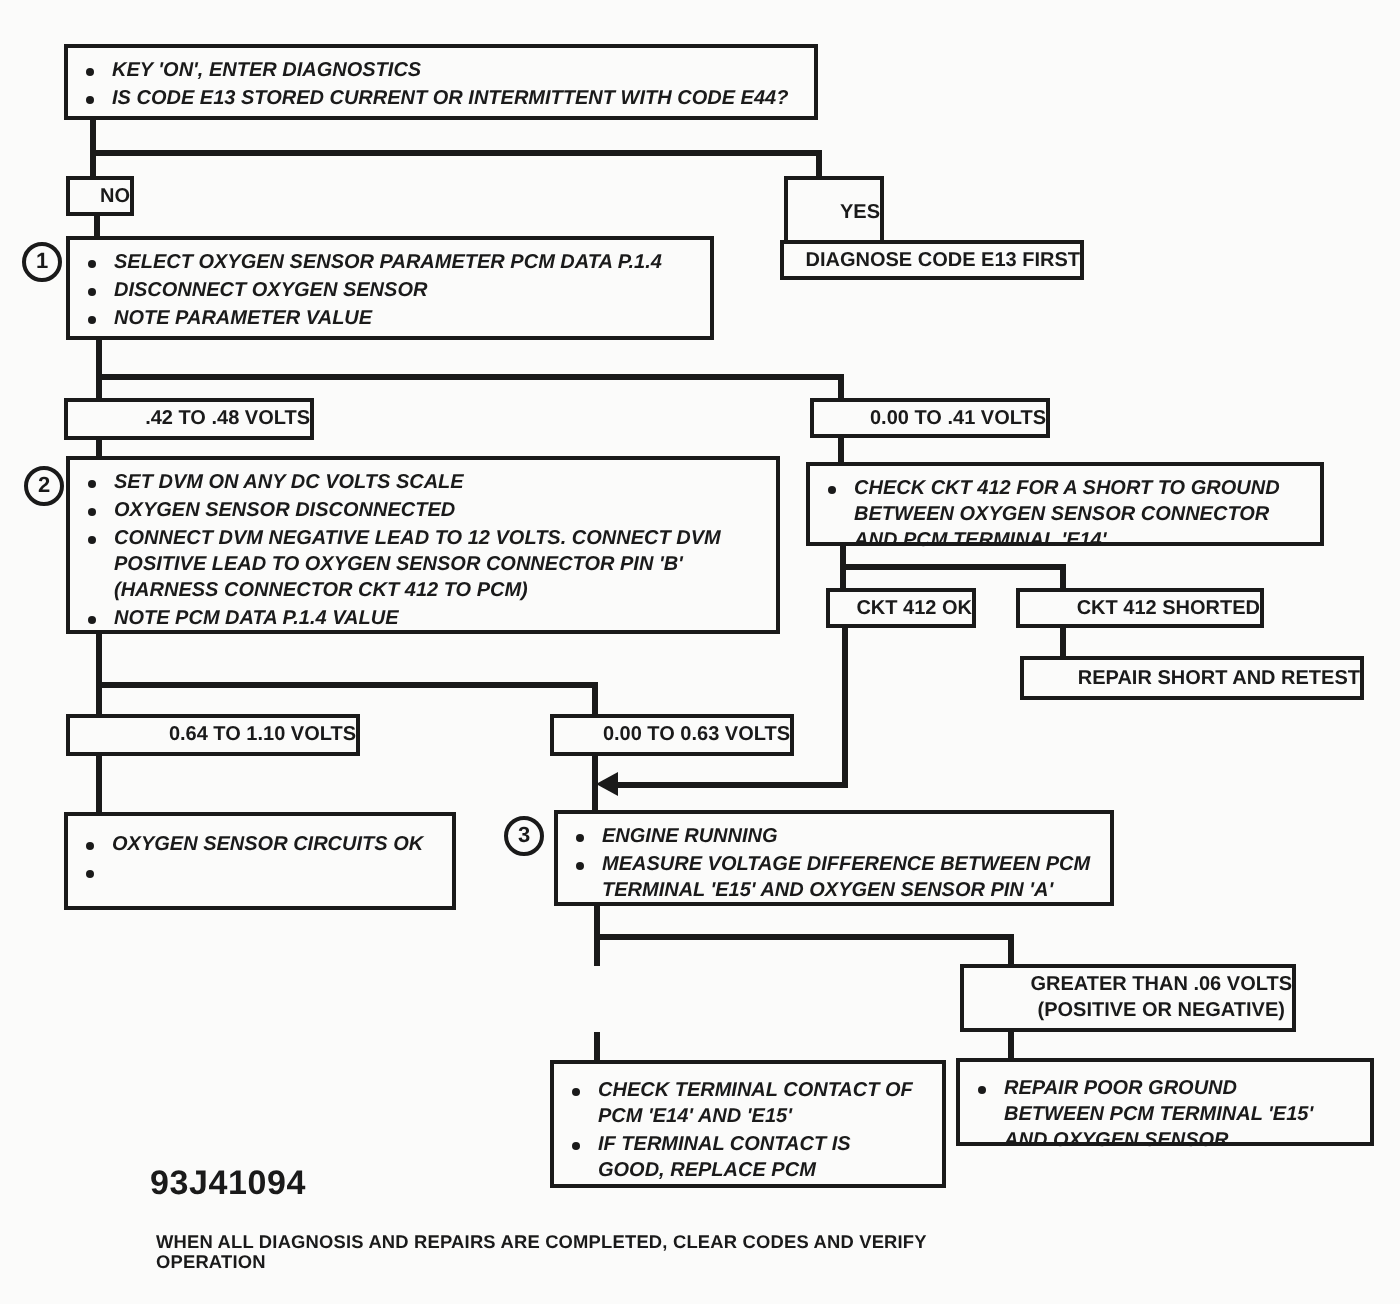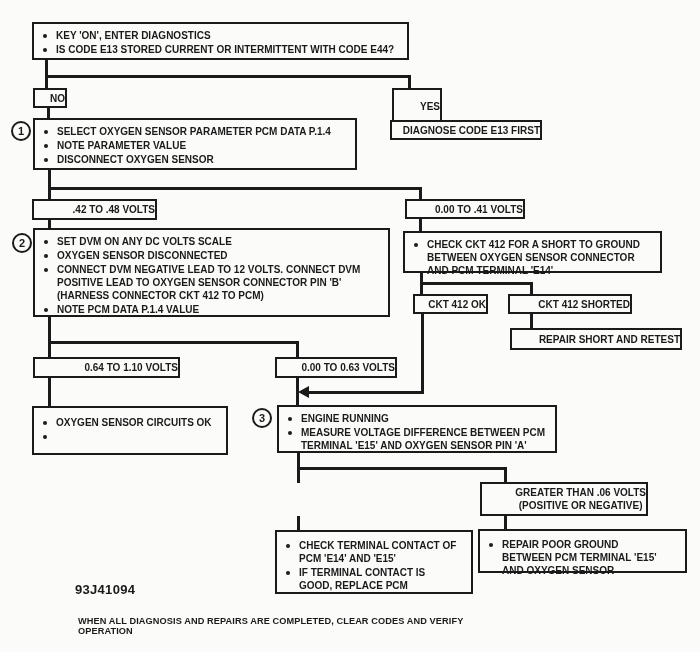--- a/index.html
+++ b/index.html
@@ -5,36 +5,36 @@
   html,body{margin:0;padding:0;background:#fbfbfa;}
   #canvas{
     position:relative;width:700px;height:652px;background:#fbfbfa;
     font-family:"Liberation Sans","DejaVu Sans",sans-serif;color:#1a1a1a;overflow:hidden;
   }
   .box{
     position:absolute;box-sizing:border-box;border:2px solid #1a1a1a;background:#fbfbfa;
     font-weight:bold;font-size:10px;line-height:1.3;
   }
   .bullets{padding:4px 8px 4px 0;}
-  .row{display:flex;margin:1px 0;}
+  .row{display:flex;margin:1px 0;font-style:italic;}
   .dot{flex:0 0 auto;width:4px;height:4px;border-radius:50%;background:#1a1a1a;margin:5px 9px 0 9px;}
   .txt{flex:1 1 auto;}
   .lbl{display:flex;align-items:center;justify-content:flex-end;text-align:center;white-space:pre-line;}
   .circ{
     position:absolute;box-sizing:border-box;width:20px;height:20px;border:2px solid #1a1a1a;border-radius:50%;
     background:#fbfbfa;display:flex;align-items:center;justify-content:center;
     font-weight:bold;font-size:11px;z-index:3;
   }
   .ln{position:absolute;background:#1a1a1a;z-index:1;}
   .box{z-index:2;}
   .arrow-left{
     position:absolute;width:0;height:0;z-index:2;
     border-top:6px solid transparent;border-bottom:6px solid transparent;border-right:11px solid #1a1a1a;
   }
-  .fig-num{position:absolute;font-weight:bold;font-size:13px;letter-spacing:.3px;}
+  .fig-num{position:absolute;font-weight:bold;font-size:17px;letter-spacing:.3px;}
   .footer{position:absolute;font-weight:bold;font-size:9.2px;letter-spacing:.1px;}
 </style>
 </head>
 <body>
 
 <div id="canvas">
 
   <i class="ln" style="left:45px;top:60px;width:3px;height:17px"></i>
   <i class="ln" style="left:45px;top:75px;width:366px;height:3px"></i>
   <i class="ln" style="left:45px;top:75px;width:3px;height:14px"></i>
@@ -83,25 +83,25 @@
   <div class="box lbl" style="left:392px;top:88px;width:50px;height:36px"><span>YES</span></div>
 
   <div class="circ" style="left:11px;top:121px">1</div>
   <div class="box bullets" style="left:33px;top:118px;width:324px;height:52px">
     <div class="row">
         <span class="dot"></span>
         <span class="txt">SELECT OXYGEN SENSOR PARAMETER PCM DATA P.1.4</span>
       </div>
     <div class="row">
         <span class="dot"></span>
-        <span class="txt">NOTE PARAMETER VALUE</span>
+        <span class="txt">DISCONNECT OXYGEN SENSOR</span>
       </div>
     <div class="row">
         <span class="dot"></span>
-        <span class="txt">DISCONNECT OXYGEN SENSOR</span>
+        <span class="txt">NOTE PARAMETER VALUE</span>
       </div>
   </div>
 
   <div class="box lbl" style="left:390px;top:120px;width:152px;height:20px"><span>DIAGNOSE CODE E13 FIRST</span></div>
 
   <div class="box lbl" style="left:32px;top:199px;width:125px;height:21px"><span>.42 TO .48 VOLTS</span></div>
   <div class="box lbl" style="left:405px;top:199px;width:120px;height:20px"><span>0.00 TO .41 VOLTS</span></div>
 
   <div class="circ" style="left:12px;top:233px">2</div>
   <div class="box bullets" style="left:33px;top:228px;width:357px;height:89px">

